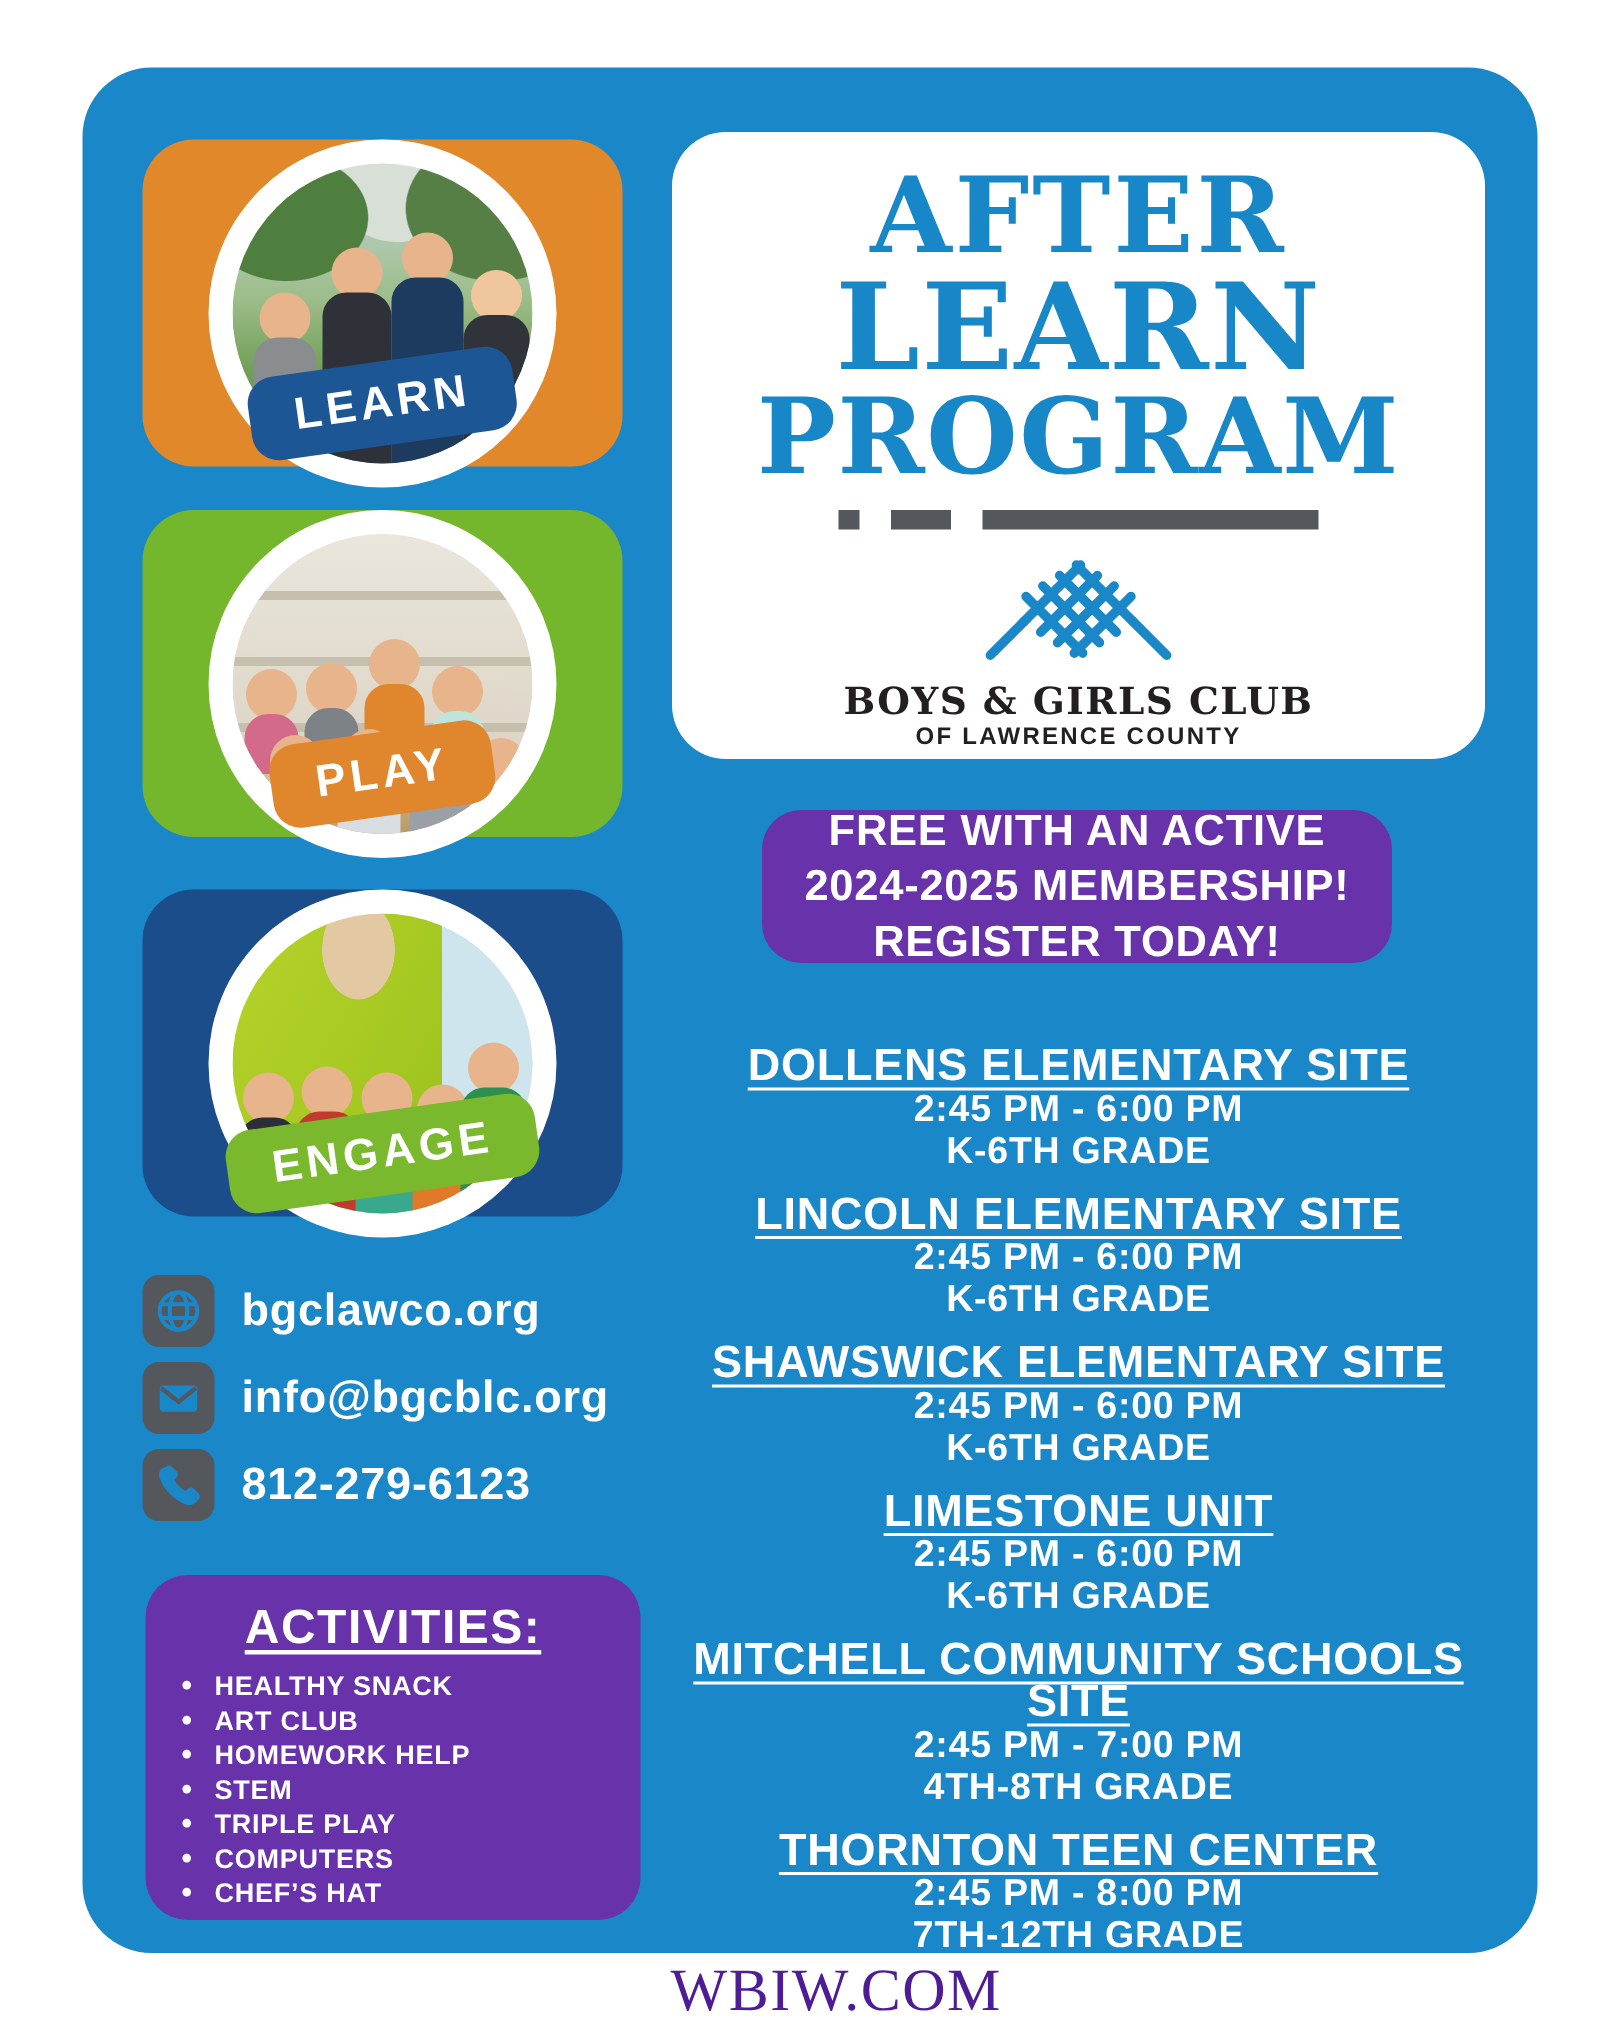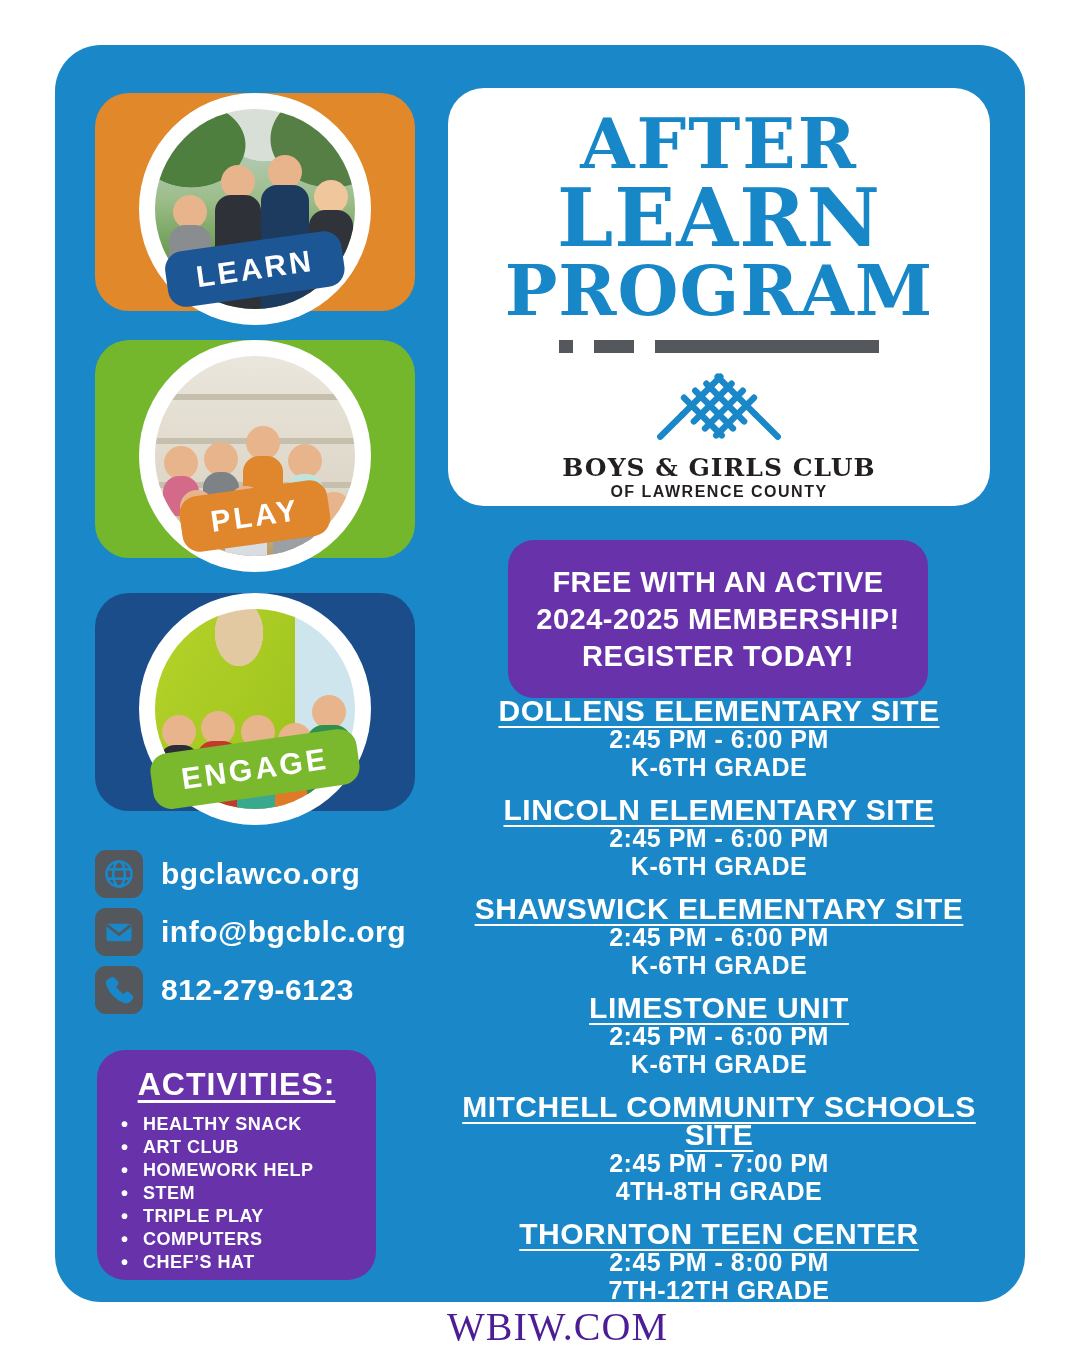--- a/index.html
+++ b/index.html
@@ -54,21 +54,21 @@
 
   
   .contact{position:absolute;left:40px;top:805px;width:340px;}
   .contact-row{display:flex;align-items:center;margin-bottom:10px;height:48px;}
   .contact-icon{width:48px;height:48px;border-radius:11px;background:#54575c;
     display:flex;align-items:center;justify-content:center;flex:0 0 48px;}
   .contact-text{margin-left:18px;color:#ffffff;font-size:30px;font-weight:bold;letter-spacing:0.5px;}
 
   
   .activities{
-    position:absolute;left:42px;top:1005px;width:279px;height:230px;
+    position:absolute;left:42px;top:1005px;width:330px;height:230px;
     background:#6833aa;border-radius:28px;color:#ffffff;padding:16px 0 0 0;
     box-sizing:border-box;
   }
   .activities-title{
     text-align:center;font-size:32px;font-weight:bold;letter-spacing:1px;
     text-decoration:underline;text-underline-offset:5px;text-decoration-thickness:3px;
   }
   .activities-list{margin:10px 0 0 0;padding:0 0 0 46px;list-style:none;}
   .activities-list li{
     font-size:18px;font-weight:bold;line-height:23px;letter-spacing:0.5px;position:relative;
@@ -88,21 +88,21 @@
   .divider-row{margin-top:14px;display:flex;justify-content:center;align-items:center;gap:21px;}
   .divider-row span{height:13px;background:#54575c;display:inline-block;}
   .d1{width:14px;}.d2{width:40px;}.d3{width:224px;}
   .bgc-logo{display:block;margin:6px auto 2px auto;}
   .org-name{font-family:"DejaVu Serif",serif;font-weight:bold;color:#231f20;
     font-size:25px;letter-spacing:1px;}
   .org-sub{font-weight:bold;color:#231f20;font-size:16px;letter-spacing:1.5px;margin-top:1px;}
 
   
   .banner{
-    position:absolute;left:453px;top:495px;width:420px;height:158px;
+    position:absolute;left:453px;top:495px;width:420px;height:102px;
     background:#6833aa;border-radius:26px;color:#ffffff;text-align:center;
     display:flex;flex-direction:column;justify-content:center;box-sizing:border-box;
   }
   .banner div{font-size:29px;font-weight:bold;line-height:37px;letter-spacing:0.5px;}
 
   
   .sites{position:absolute;left:393px;top:652px;width:542px;text-align:center;color:#ffffff;}
   .site-block{margin-bottom:15px;}
   .site-name{
     font-size:30px;font-weight:bold;line-height:28px;letter-spacing:0.5px;

